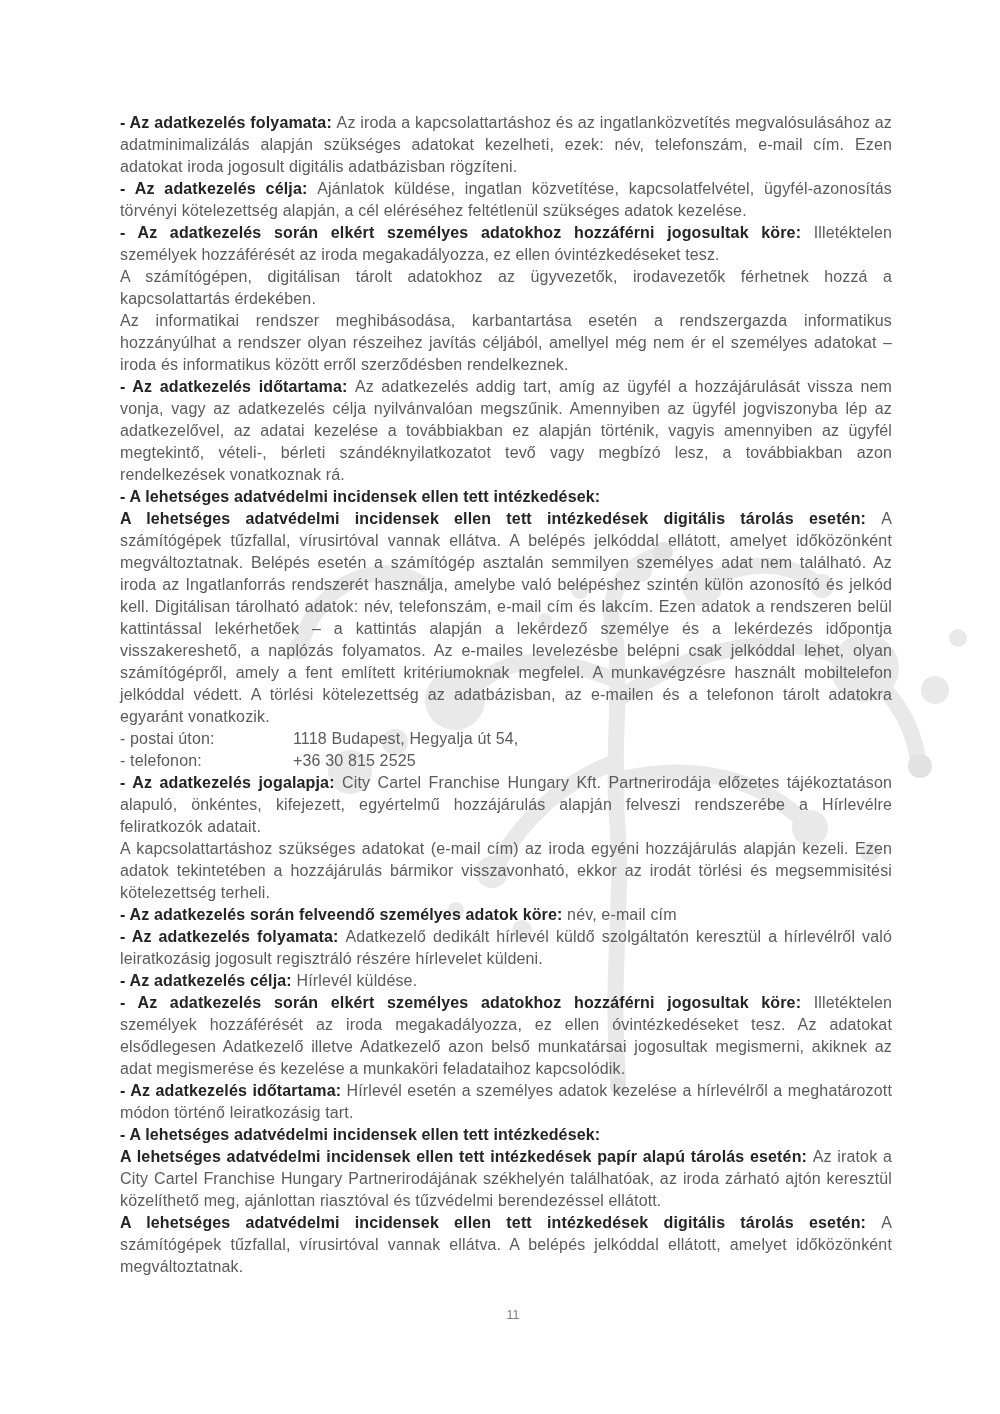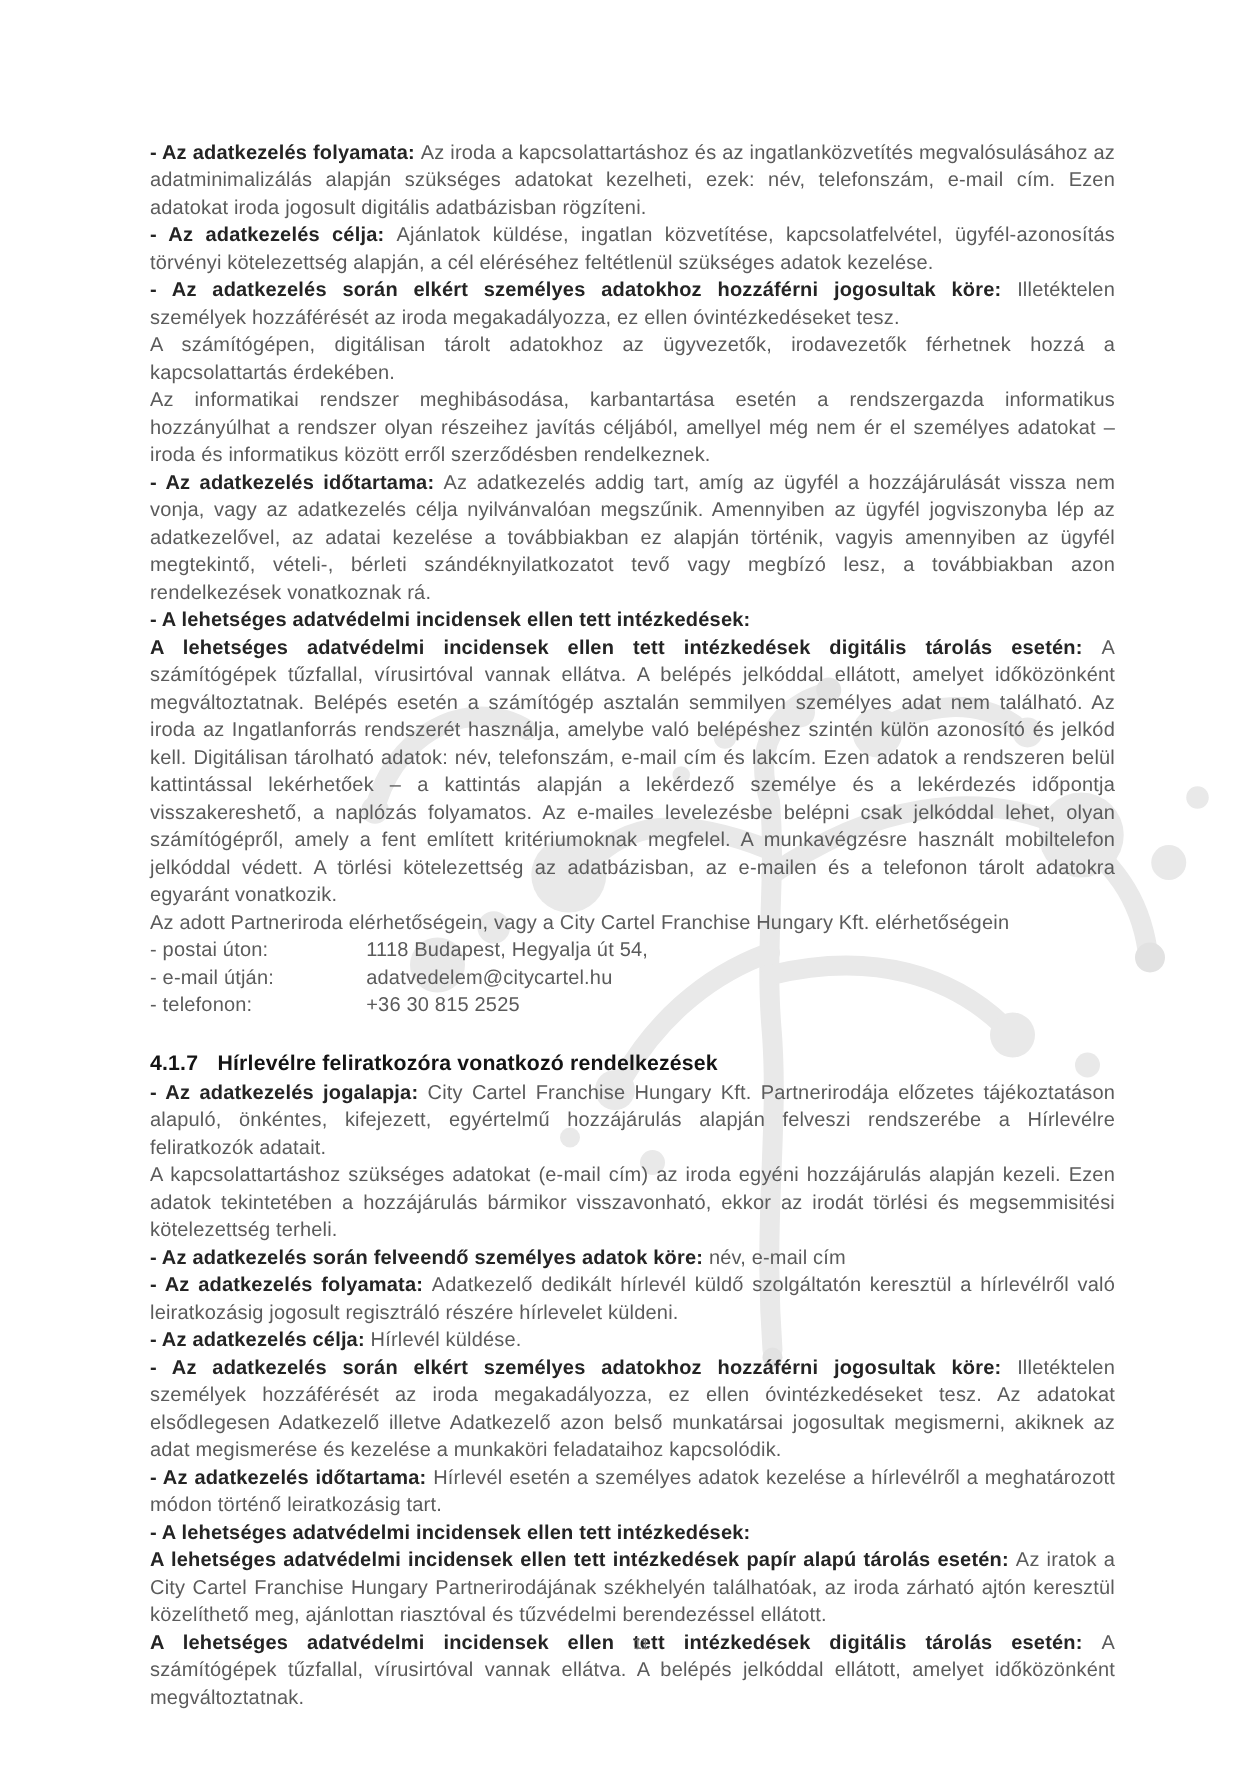--- a/index.html
+++ b/index.html
@@ -99,34 +99,28 @@
 
   <main class="content">
       <p class="para"><span class="b">- Az adatkezelés folyamata: </span><span>Az iroda a kapcsolattartáshoz és az ingatlanközvetítés megvalósulásához az adatminimalizálás alapján szükséges adatokat kezelheti, ezek: név, telefonszám, e-mail cím. Ezen adatokat iroda jogosult digitális adatbázisban rögzíteni.</span></p>
       <p class="para"><span class="b">- Az adatkezelés célja: </span><span>Ajánlatok küldése, ingatlan közvetítése, kapcsolatfelvétel, ügyfél-azonosítás törvényi kötelezettség alapján, a cél eléréséhez feltétlenül szükséges adatok kezelése.</span></p>
       <p class="para"><span class="b">- Az adatkezelés során elkért személyes adatokhoz hozzáférni jogosultak köre: </span><span>Illetéktelen személyek hozzáférését az iroda megakadályozza, ez ellen óvintézkedéseket tesz.</span></p>
       <p class="para"><span>A számítógépen, digitálisan tárolt adatokhoz az ügyvezetők, irodavezetők férhetnek hozzá a kapcsolattartás érdekében.</span></p>
       <p class="para"><span>Az informatikai rendszer meghibásodása, karbantartása esetén a rendszergazda informatikus hozzányúlhat a rendszer olyan részeihez javítás céljából, amellyel még nem ér el személyes adatokat – iroda és informatikus között erről szerződésben rendelkeznek.</span></p>
       <p class="para"><span class="b">- Az adatkezelés időtartama: </span><span>Az adatkezelés addig tart, amíg az ügyfél a hozzájárulását vissza nem vonja, vagy az adatkezelés célja nyilvánvalóan megszűnik. Amennyiben az ügyfél jogviszonyba lép az adatkezelővel, az adatai kezelése a továbbiakban ez alapján történik, vagyis amennyiben az ügyfél megtekintő, vételi-, bérleti szándéknyilatkozatot tevő vagy megbízó lesz, a továbbiakban azon rendelkezések vonatkoznak rá.</span></p>
       <p class="para"><span class="b">- A lehetséges adatvédelmi incidensek ellen tett intézkedések:</span></p>
       <p class="para"><span class="b">A lehetséges adatvédelmi incidensek ellen tett intézkedések digitális tárolás esetén: </span><span>A számítógépek tűzfallal, vírusirtóval vannak ellátva. A belépés jelkóddal ellátott, amelyet időközönként megváltoztatnak. Belépés esetén a számítógép asztalán semmilyen személyes adat nem található. Az iroda az Ingatlanforrás rendszerét használja, amelybe való belépéshez szintén külön azonosító és jelkód kell. Digitálisan tárolható adatok: név, telefonszám, e-mail cím és lakcím. Ezen adatok a rendszeren belül kattintással lekérhetőek – a kattintás alapján a lekérdező személye és a lekérdezés időpontja visszakereshető, a naplózás folyamatos. Az e-mailes levelezésbe belépni csak jelkóddal lehet, olyan számítógépről, amely a fent említett kritériumoknak megfelel. A munkavégzésre használt mobiltelefon jelkóddal védett. A törlési kötelezettség az adatbázisban, az e-mailen és a telefonon tárolt adatokra egyaránt vonatkozik.</span></p>
-      <p class="para"><span>Az adott Partneriroda elérhetőségein, vagy a City Cartel Franchise Hungary Kft. elérhetőségein</span></p>
       <div class="contact-row">
         <span class="contact-label">- postai úton:</span>
         <span class="contact-value">1118 Budapest, Hegyalja út 54,</span>
       </div>
       <div class="contact-row">
-        <span class="contact-label">- e-mail útján:</span>
-        <span class="contact-value">adatvedelem@citycartel.hu</span>
-      </div>
-      <div class="contact-row">
         <span class="contact-label">- telefonon:</span>
         <span class="contact-value">+36 30 815 2525</span>
       </div>
-      <h2 class="sec-heading"><span class="sec-num">4.1.7</span><span>Hírlevélre feliratkozóra vonatkozó rendelkezések</span></h2>
       <p class="para"><span class="b">- Az adatkezelés jogalapja: </span><span>City Cartel Franchise Hungary Kft. Partnerirodája előzetes tájékoztatáson alapuló, önkéntes, kifejezett, egyértelmű hozzájárulás alapján felveszi rendszerébe a Hírlevélre feliratkozók adatait.</span></p>
       <p class="para"><span>A kapcsolattartáshoz szükséges adatokat (e-mail cím) az iroda egyéni hozzájárulás alapján kezeli. Ezen adatok tekintetében a hozzájárulás bármikor visszavonható, ekkor az irodát törlési és megsemmisitési kötelezettség terheli.</span></p>
       <p class="para"><span class="b">- Az adatkezelés során felveendő személyes adatok köre: </span><span>név, e-mail cím</span></p>
       <p class="para"><span class="b">- Az adatkezelés folyamata: </span><span>Adatkezelő dedikált hírlevél küldő szolgáltatón keresztül a hírlevélről való leiratkozásig jogosult regisztráló részére hírlevelet küldeni.</span></p>
       <p class="para"><span class="b">- Az adatkezelés célja: </span><span>Hírlevél küldése.</span></p>
       <p class="para"><span class="b">- Az adatkezelés során elkért személyes adatokhoz hozzáférni jogosultak köre: </span><span>Illetéktelen személyek hozzáférését az iroda megakadályozza, ez ellen óvintézkedéseket tesz. Az adatokat elsődlegesen Adatkezelő illetve Adatkezelő azon belső munkatársai jogosultak megismerni, akiknek az adat megismerése és kezelése a munkaköri feladataihoz kapcsolódik.</span></p>
       <p class="para"><span class="b">- Az adatkezelés időtartama: </span><span>Hírlevél esetén a személyes adatok kezelése a hírlevélről a meghatározott módon történő leiratkozásig tart.</span></p>
       <p class="para"><span class="b">- A lehetséges adatvédelmi incidensek ellen tett intézkedések:</span></p>
       <p class="para"><span class="b">A lehetséges adatvédelmi incidensek ellen tett intézkedések papír alapú tárolás esetén: </span><span>Az iratok a City Cartel Franchise Hungary Partnerirodájának székhelyén találhatóak, az iroda zárható ajtón keresztül közelíthető meg, ajánlottan riasztóval és tűzvédelmi berendezéssel ellátott.</span></p>
       <p class="para"><span class="b">A lehetséges adatvédelmi incidensek ellen tett intézkedések digitális tárolás esetén: </span><span>A számítógépek tűzfallal, vírusirtóval vannak ellátva. A belépés jelkóddal ellátott, amelyet időközönként megváltoztatnak.</span></p>

